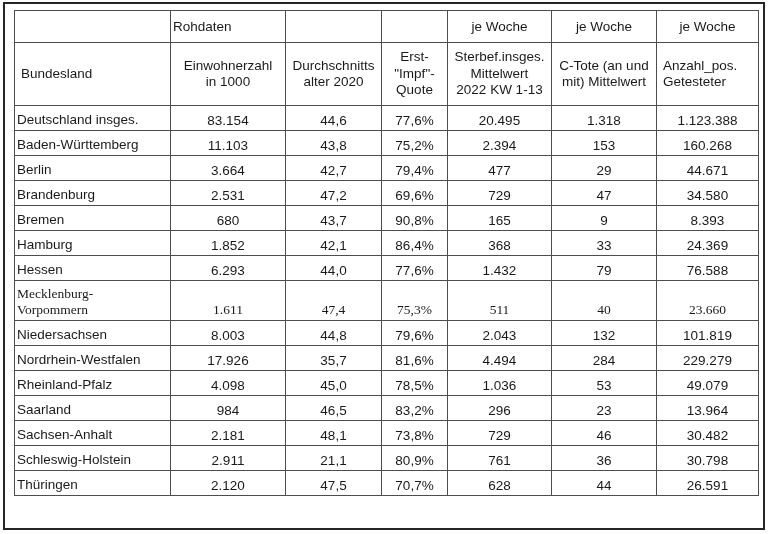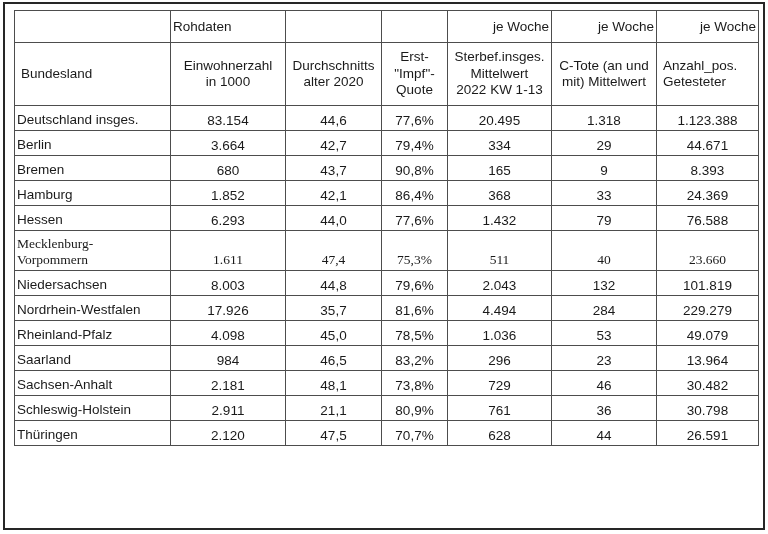--- a/index.html
+++ b/index.html
@@ -34,21 +34,21 @@
     color: #1a1a1a;
     font-size: 13.5px;
     padding: 0 2px;
     white-space: pre-line;
     overflow: hidden;
   }
   
   tr.group-header td {
     height: 31px;
     vertical-align: middle;
-    text-align: right;
+    text-align: center;
   }
   tr.group-header td.left {
     text-align: left;
   }
   
   tr.col-header td {
     height: 62px;
     vertical-align: middle;
     text-align: center;
     line-height: 1.22;
@@ -122,27 +122,45 @@
     <tr class="data-row">
       <td class="state">Deutschland insges.</td>
       <td class="num">83.154</td>
       <td class="num">44,6</td>
       <td class="num">77,6%</td>
       <td class="num">20.495</td>
       <td class="num">1.318</td>
       <td class="num">1.123.388</td>
     </tr>
     <tr class="data-row">
+      <td class="state">Baden-Württemberg</td>
+      <td class="num">11.103</td>
+      <td class="num">43,8</td>
+      <td class="num">75,2%</td>
+      <td class="num">2.394</td>
+      <td class="num">153</td>
+      <td class="num">160.268</td>
+    </tr>
+    <tr class="data-row">
       <td class="state">Berlin</td>
       <td class="num">3.664</td>
       <td class="num">42,7</td>
       <td class="num">79,4%</td>
-      <td class="num">334</td>
+      <td class="num">477</td>
       <td class="num">29</td>
       <td class="num">44.671</td>
+    </tr>
+    <tr class="data-row">
+      <td class="state">Brandenburg</td>
+      <td class="num">2.531</td>
+      <td class="num">47,2</td>
+      <td class="num">69,6%</td>
+      <td class="num">729</td>
+      <td class="num">47</td>
+      <td class="num">34.580</td>
     </tr>
     <tr class="data-row">
       <td class="state">Bremen</td>
       <td class="num">680</td>
       <td class="num">43,7</td>
       <td class="num">90,8%</td>
       <td class="num">165</td>
       <td class="num">9</td>
       <td class="num">8.393</td>
     </tr>

